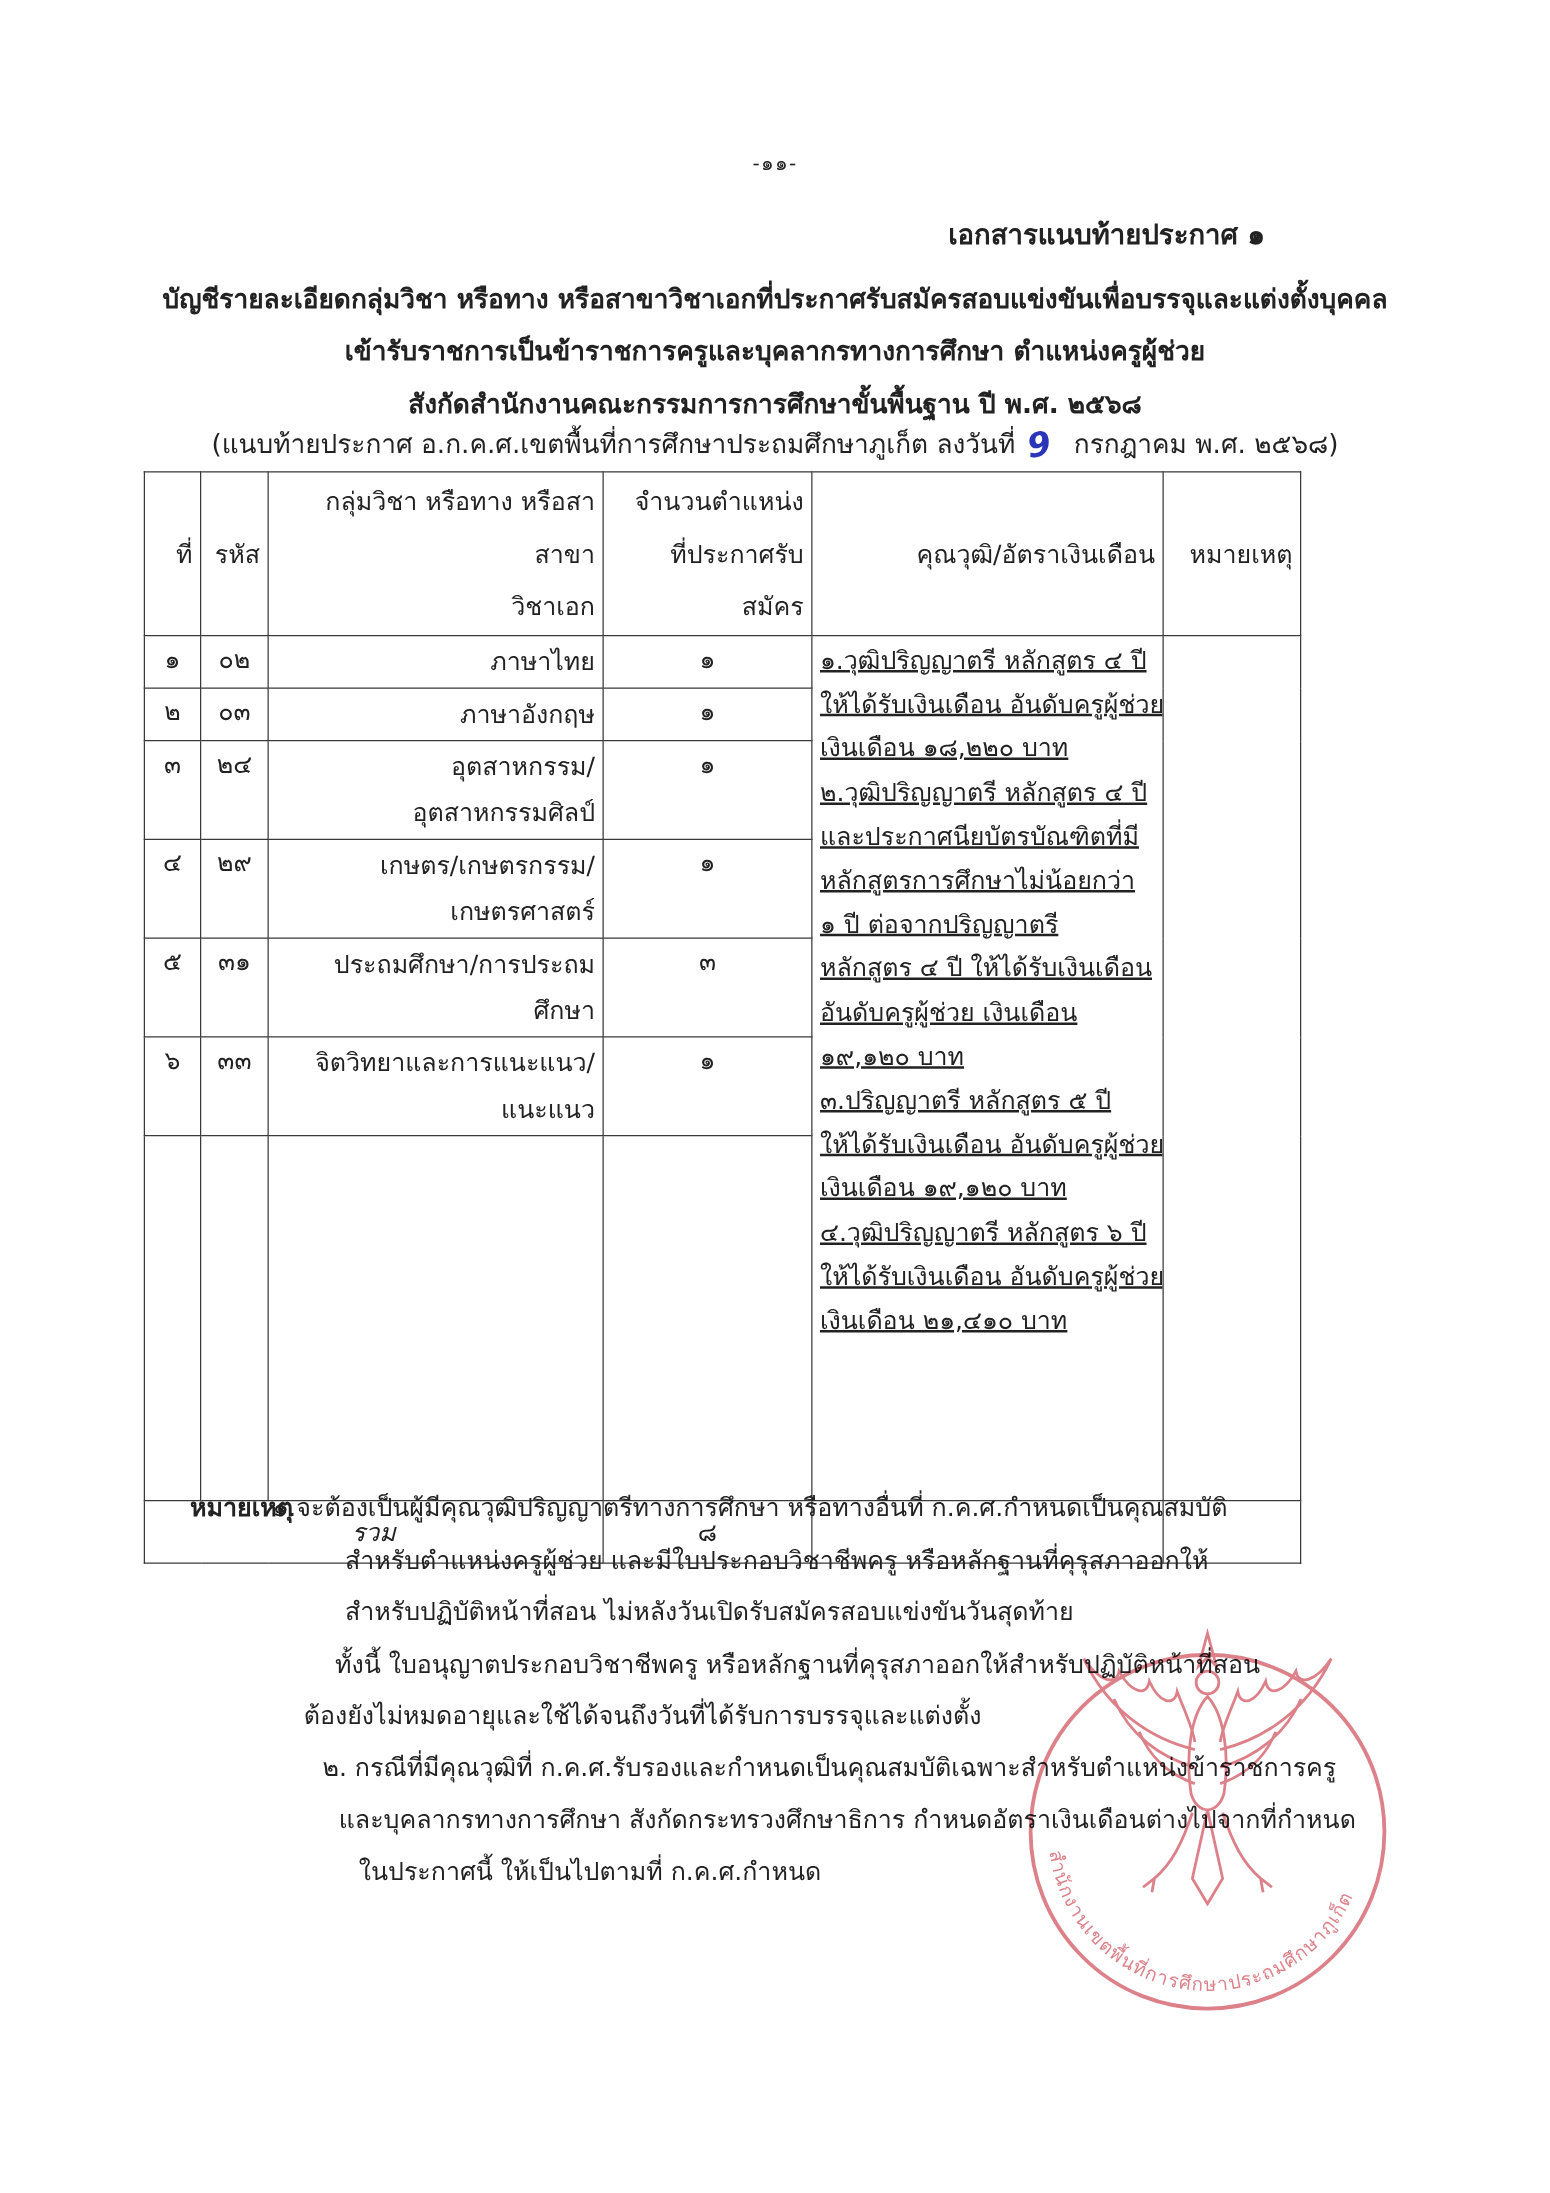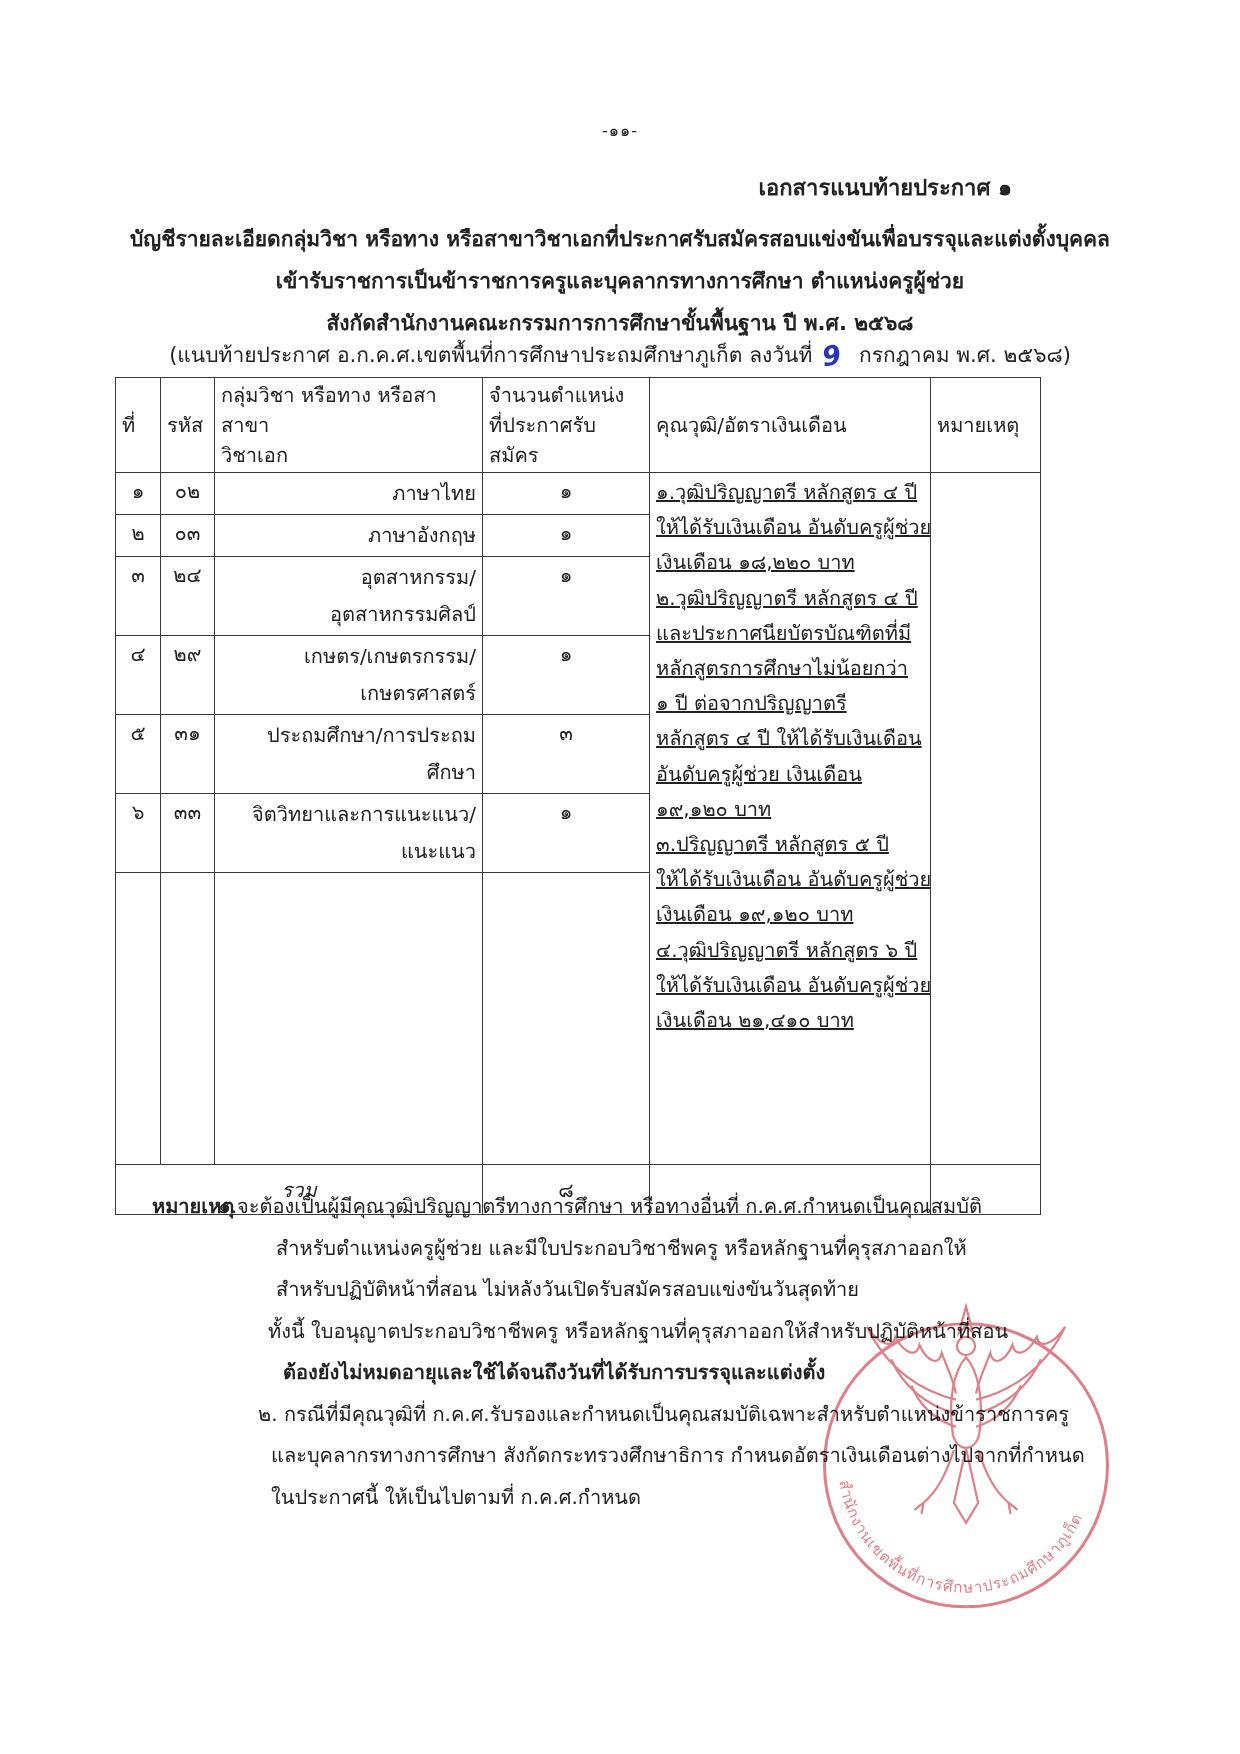--- a/index.html
+++ b/index.html
@@ -34,21 +34,21 @@
 
   table.doc-table{
     position:absolute;left:115px;top:377px;width:925px;
     border-collapse:collapse;table-layout:fixed;
     font-size:20px;color:#222;
   }
   .doc-table td,.doc-table th{
     border:1.4px solid #3a3a3a;padding:2px 6px;font-weight:normal;
     overflow:hidden;
   }
-  .doc-table th{text-align:left;vertical-align:middle;line-height:30px;}
+  .doc-table th{text-align:right;vertical-align:middle;line-height:42px;}
   .h-head{height:76px;}
   .r-s{height:38px;}
   .r-d{height:76px;}
   .r-filler{height:292px;}
   .r-total{height:50px;}
   .cell-center{text-align:center;vertical-align:top;padding-top:6px;}
   .cell-subject{text-align:right;vertical-align:top;padding-left:10px;padding-top:4px;line-height:37px;}
   .cell-qual{vertical-align:top;padding:8px 12px;line-height:35.2px;text-decoration:underline;}
   .cell-remark{vertical-align:top;}
   .qline{white-space:nowrap;}
@@ -57,24 +57,24 @@
     position:absolute;left:152px;top:1186px;width:980px;
     font-size:20px;line-height:41.5px;
   }
   .notes-row{display:flex;align-items:flex-start;}
   .notes-label{font-weight:bold;width:66px;flex:0 0 66px;}
   .notes-lines{flex:1;}
   .nl-0{margin-left:0;}
   .nl-1{margin-left:58px;}
   .nl-2{margin-left:58px;}
   .nl-3{margin-left:50px;}
-  .nl-4{margin-left:65px;font-weight:bold;}
+  .nl-4{margin-left:25px;}
   .nl-5{margin-left:40px;}
   .nl-6{margin-left:53px;}
-  .nl-7{margin-left:53px;}
+  .nl-7{margin-left:69px;}
 
   .seal{
     position:absolute;left:792px;top:1248px;width:348px;height:374px;
     mix-blend-mode:multiply;opacity:0.9;
   }
 </style>
 </head>
 <body>
 
 <div class="page">

